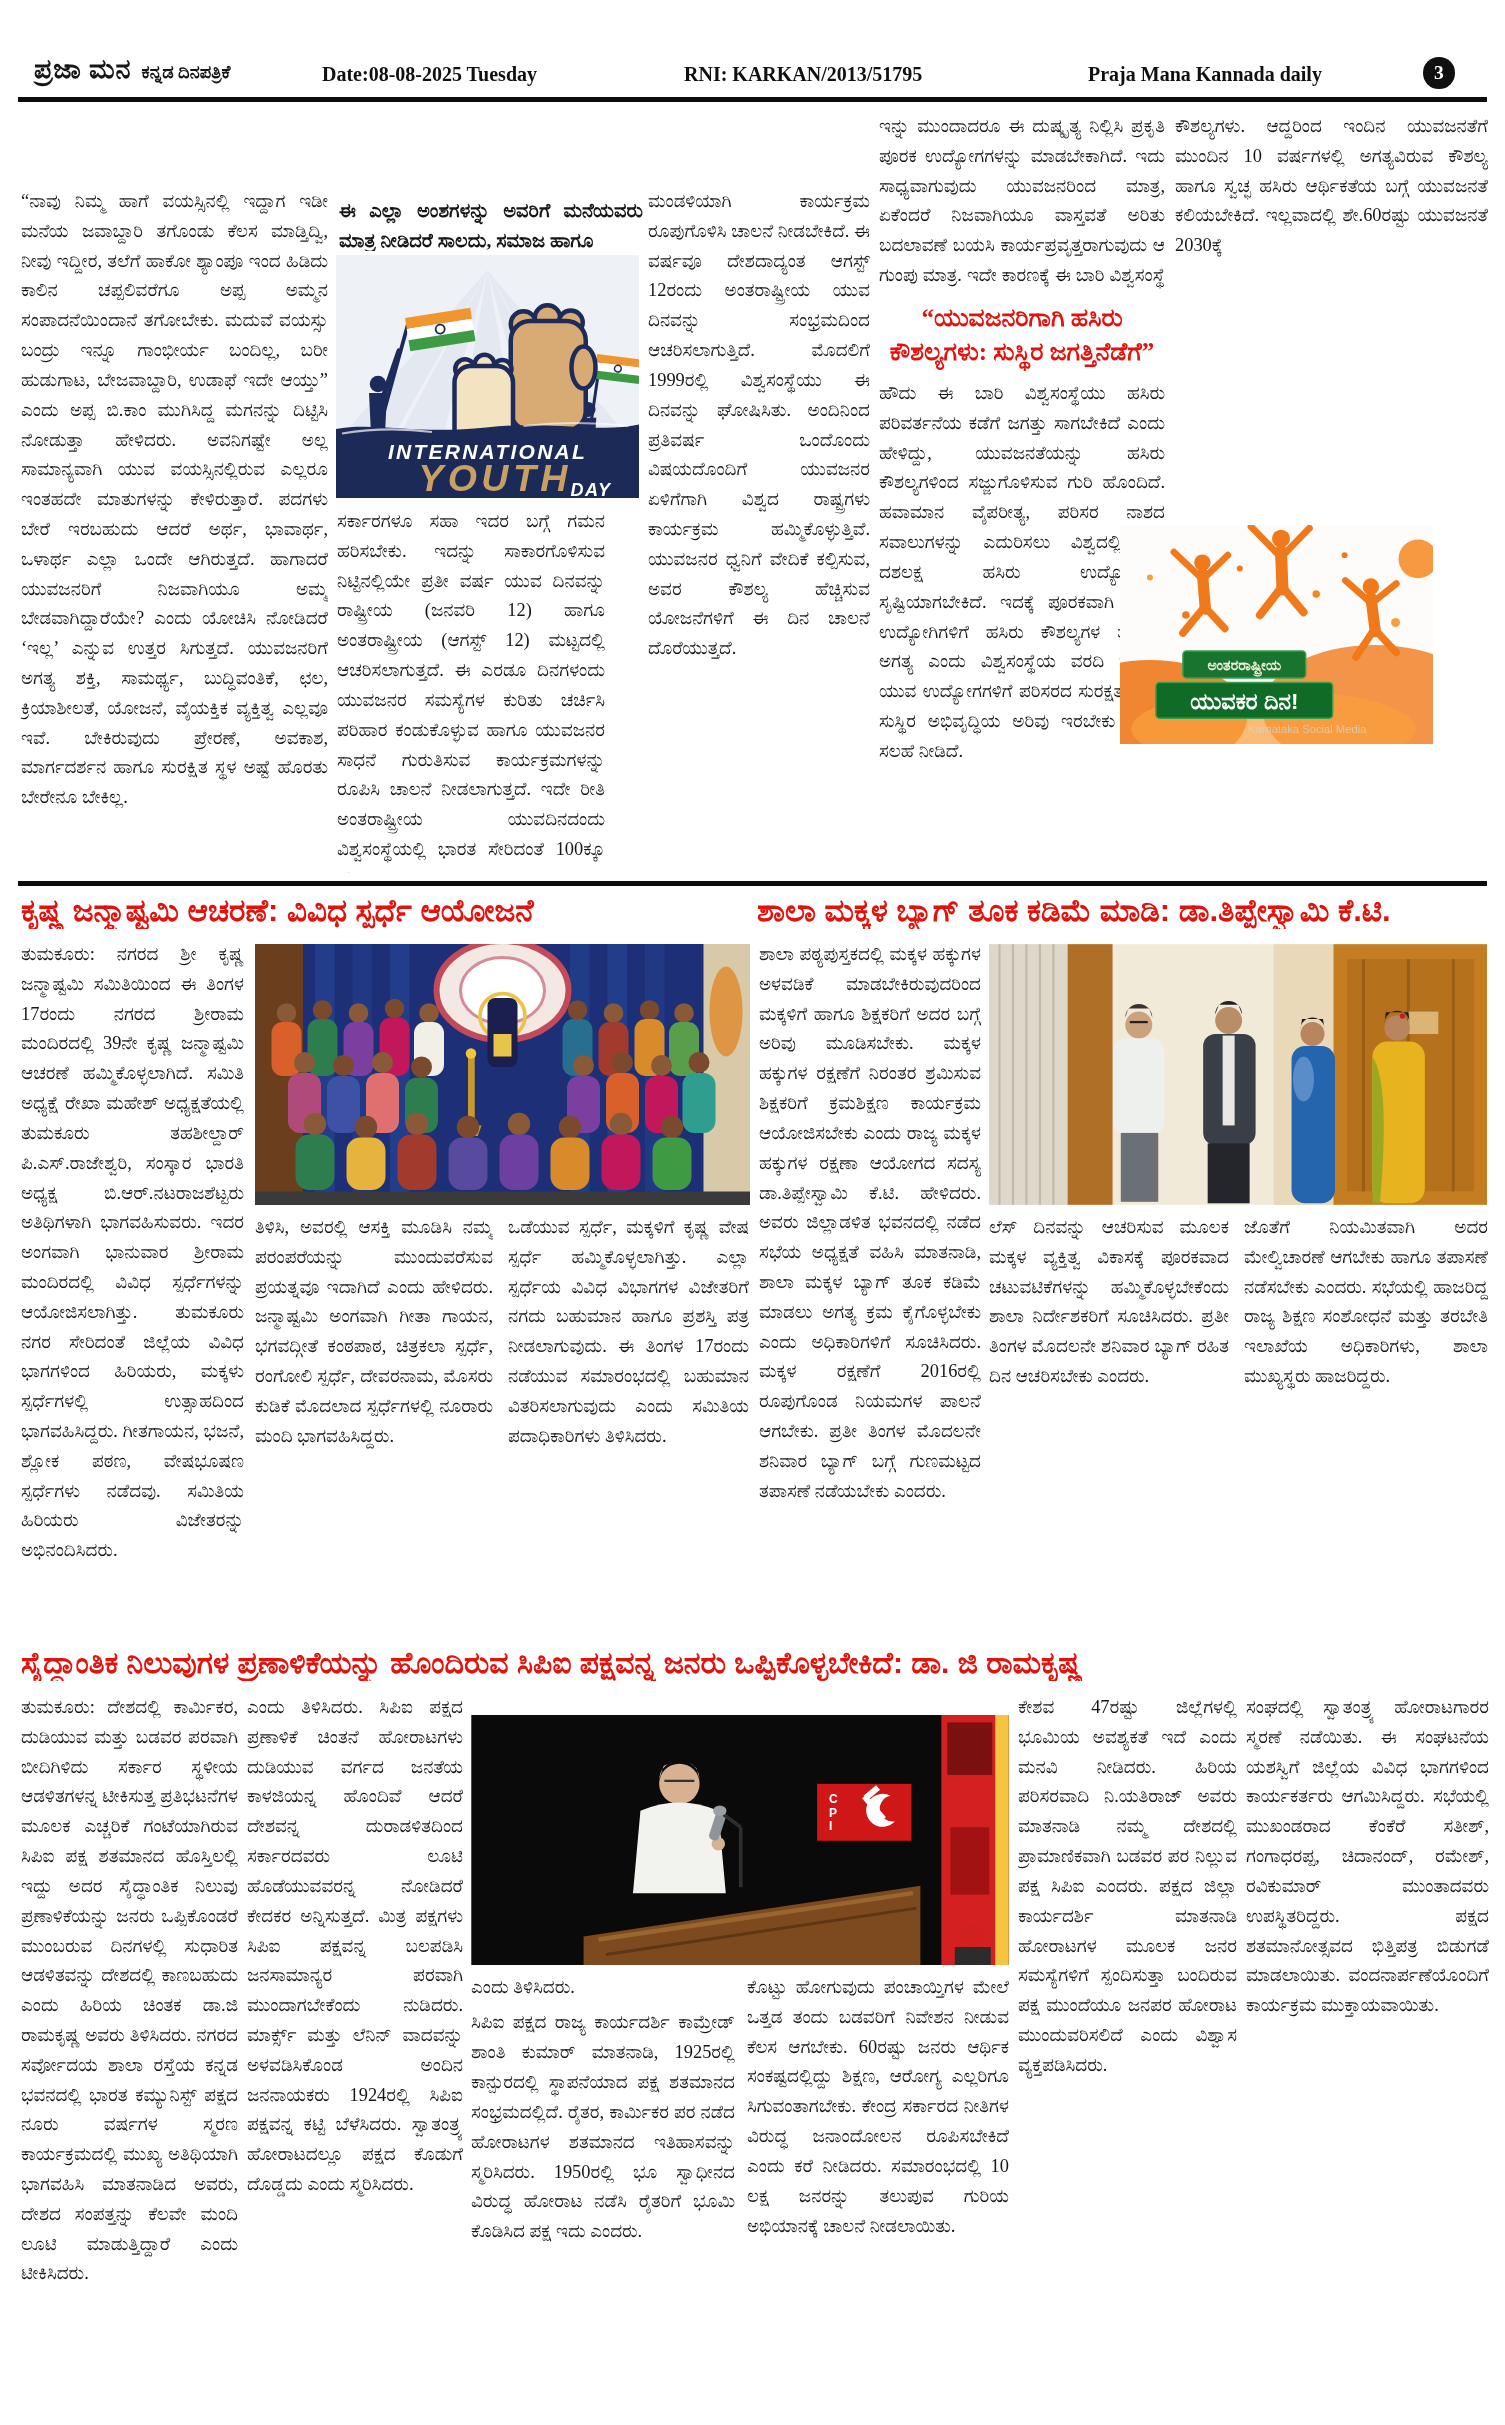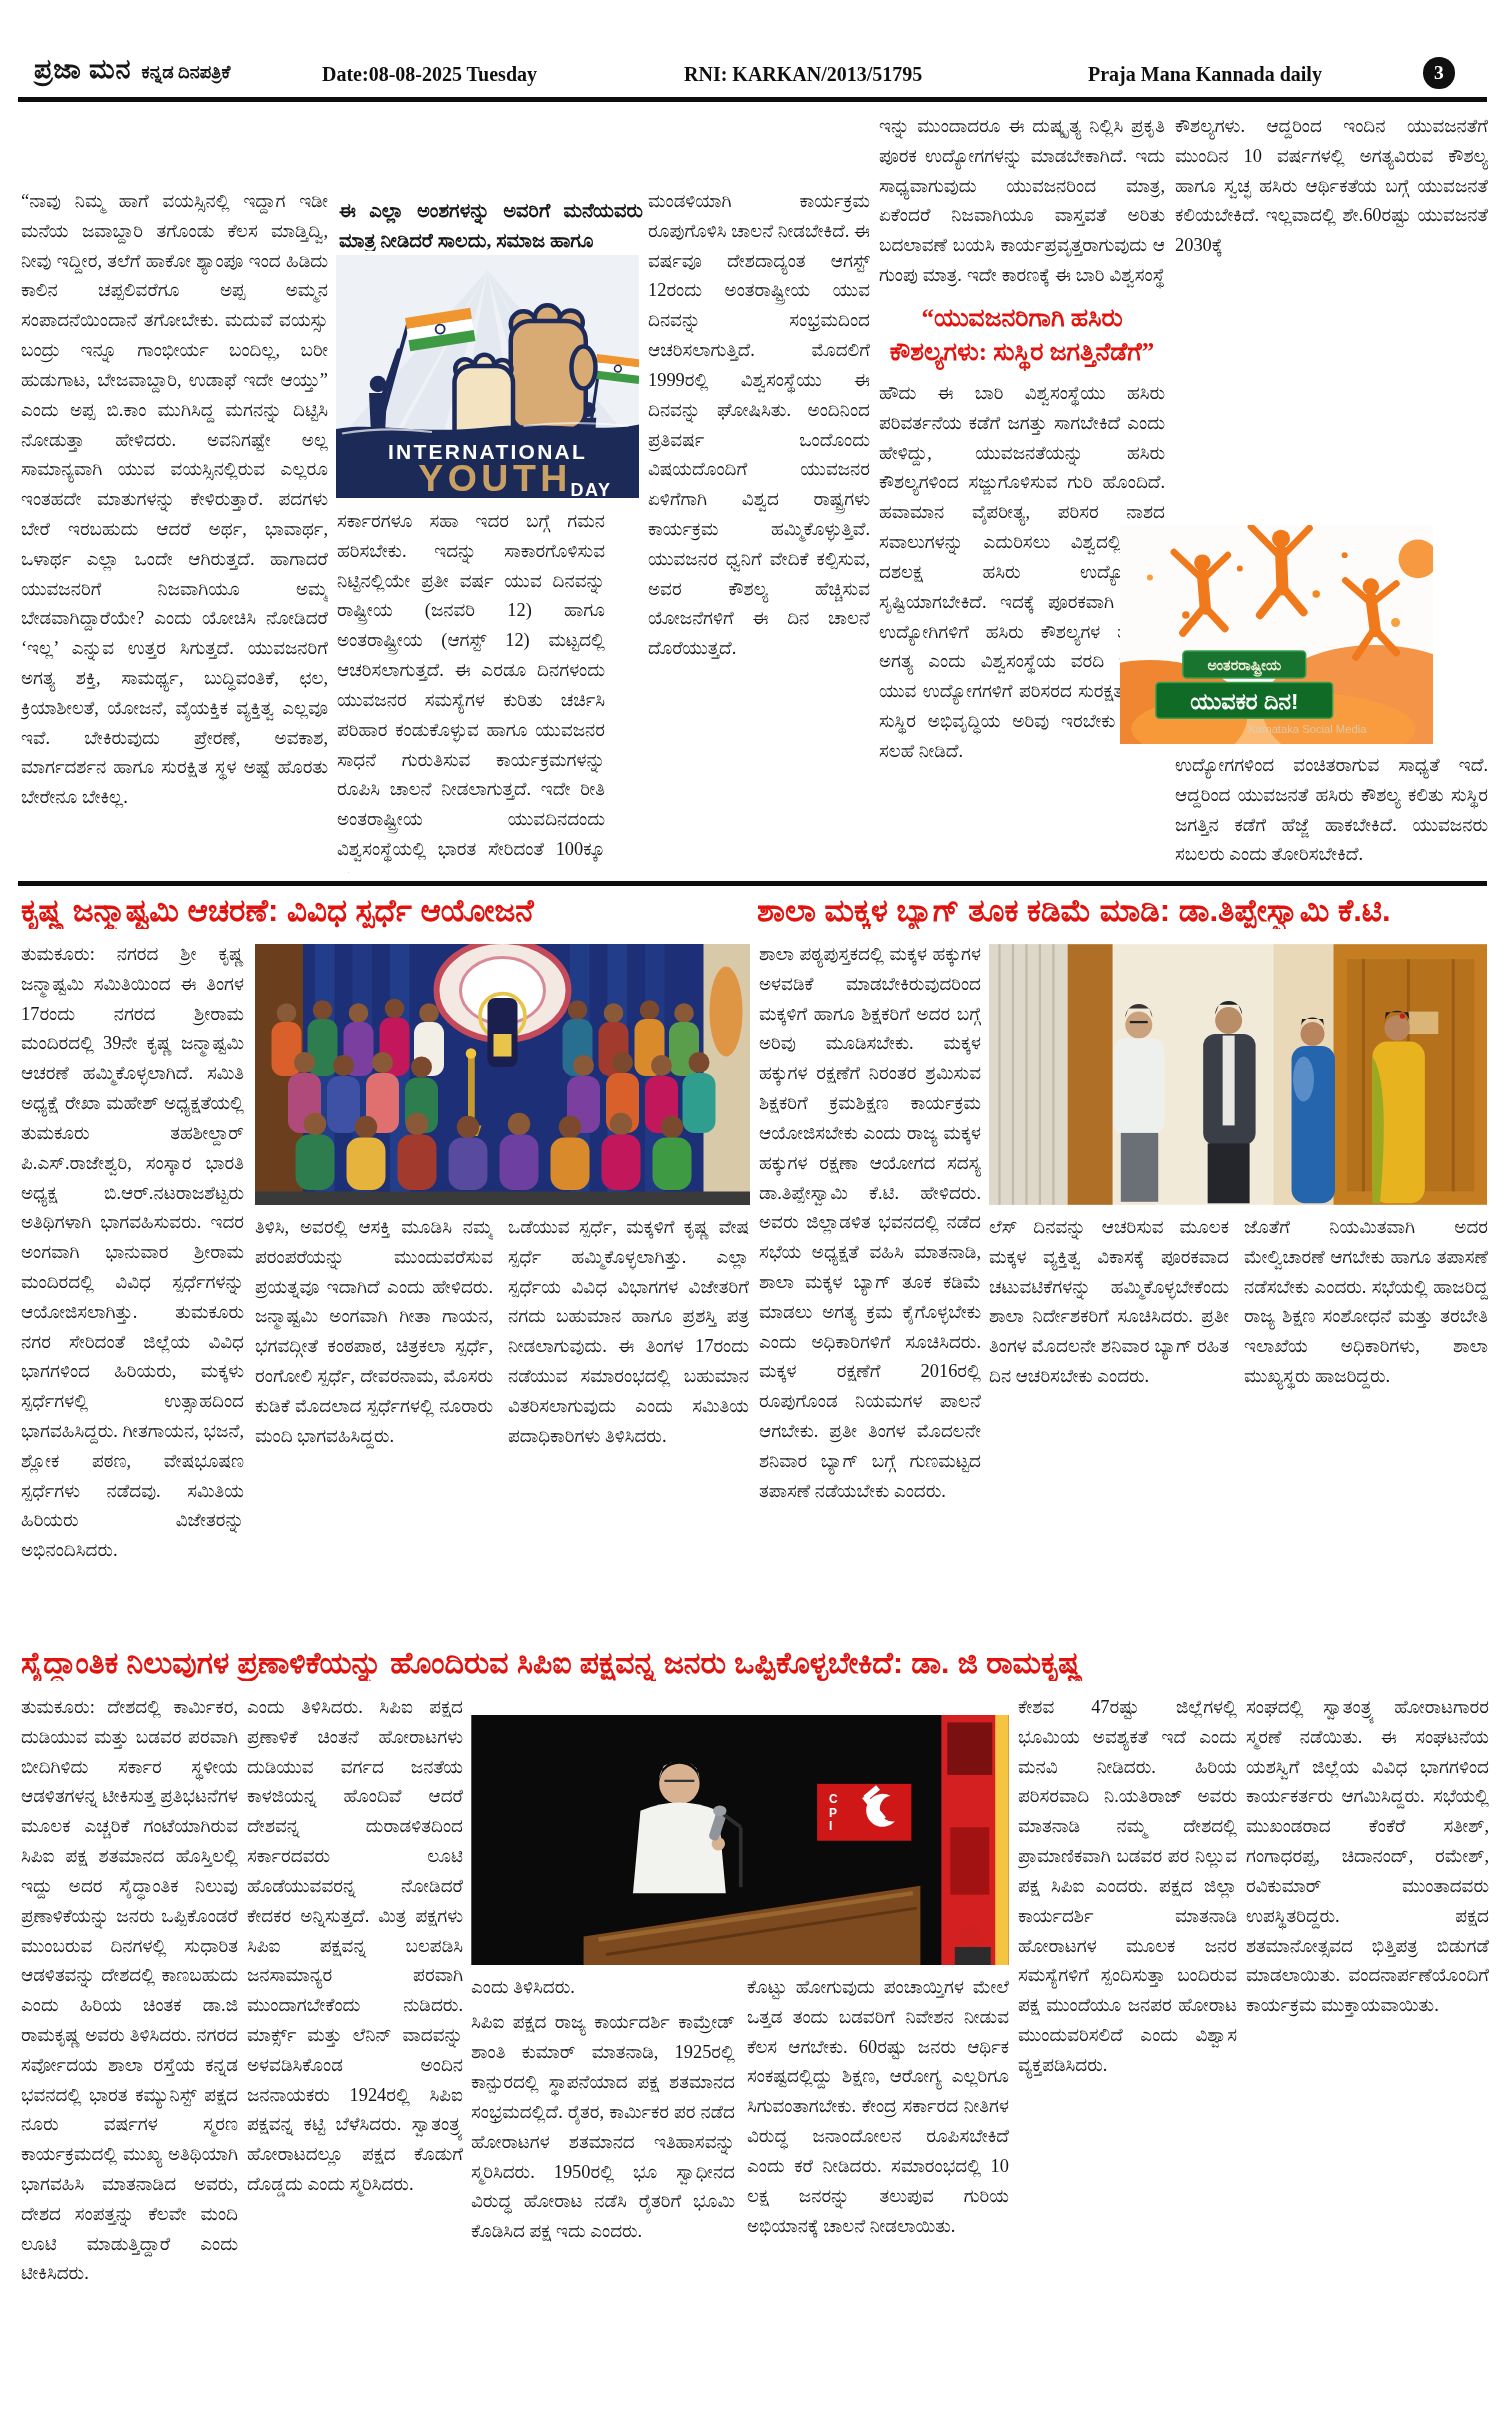--- a/index.html
+++ b/index.html
@@ -41,21 +41,21 @@
   <div class="abs mast" style="left:322px;top:63px;">Date:08-08-2025 Tuesday</div>
   <div class="abs mast" style="left:684px;top:63px;">RNI: KARKAN/2013/51795</div>
   <div class="abs mast" style="left:1088px;top:63px;">Praja Mana Kannada daily</div>
   <div class="abs pagecircle" style="left:1423px;top:57px;">3</div>
   <div class="abs rule" style="left:18px;top:97px;width:1469px;height:5.2px;"></div>
 
 
   <div class="abs tcol" style="left:21px;top:187px;width:307px;height:687px;">“ನಾವು ನಿಮ್ಮ ಹಾಗೆ ವಯಸ್ಸಿನಲ್ಲಿ ಇದ್ದಾಗ ಇಡೀ ಮನೆಯ ಜವಾಬ್ದಾರಿ ತಗೊಂಡು ಕೆಲಸ ಮಾಡ್ತಿದ್ವಿ, ನೀವು ಇದ್ದೀರ, ತಲೆಗೆ ಹಾಕೋ ಶ್ಯಾಂಪೂ ಇಂದ ಹಿಡಿದು ಕಾಲಿನ ಚಪ್ಪಲಿವರೆಗೂ ಅಪ್ಪ ಅಮ್ಮನ ಸಂಪಾದನೆಯಿಂದಾನೆ ತಗೋಬೇಕು. ಮದುವೆ ವಯಸ್ಸು ಬಂದ್ರು ಇನ್ನೂ ಗಾಂಭೀರ್ಯ ಬಂದಿಲ್ಲ, ಬರೀ ಹುಡುಗಾಟ, ಬೇಜವಾಬ್ದಾರಿ, ಉಡಾಫೆ ಇದೇ ಆಯ್ತು” ಎಂದು ಅಪ್ಪ ಬಿ.ಕಾಂ ಮುಗಿಸಿದ್ದ ಮಗನನ್ನು ದಿಟ್ಟಿಸಿ ನೋಡುತ್ತಾ ಹೇಳಿದರು. ಅವನಿಗಷ್ಟೇ ಅಲ್ಲ ಸಾಮಾನ್ಯವಾಗಿ ಯುವ ವಯಸ್ಸಿನಲ್ಲಿರುವ ಎಲ್ಲರೂ ಇಂತಹದೇ ಮಾತುಗಳನ್ನು ಕೇಳಿರುತ್ತಾರೆ. ಪದಗಳು ಬೇರೆ ಇರಬಹುದು ಆದರೆ ಅರ್ಥ, ಭಾವಾರ್ಥ, ಒಳಾರ್ಥ ಎಲ್ಲಾ ಒಂದೇ ಆಗಿರುತ್ತದೆ. ಹಾಗಾದರೆ ಯುವಜನರಿಗೆ ನಿಜವಾಗಿಯೂ ಅಮ್ಮ ಬೇಡವಾಗಿದ್ದಾರೆಯೇ? ಎಂದು ಯೋಚಿಸಿ ನೋಡಿದರೆ ‘ಇಲ್ಲ’ ಎನ್ನುವ ಉತ್ತರ ಸಿಗುತ್ತದೆ. ಯುವಜನರಿಗೆ ಅಗತ್ಯ ಶಕ್ತಿ, ಸಾಮರ್ಥ್ಯ, ಬುದ್ಧಿವಂತಿಕೆ, ಛಲ, ಕ್ರಿಯಾಶೀಲತೆ, ಯೋಜನೆ, ವೈಯಕ್ತಿಕ ವ್ಯಕ್ತಿತ್ವ ಎಲ್ಲವೂ ಇವೆ. ಬೇಕಿರುವುದು ಪ್ರೇರಣೆ, ಅವಕಾಶ, ಮಾರ್ಗದರ್ಶನ ಹಾಗೂ ಸುರಕ್ಷಿತ ಸ್ಥಳ ಅಷ್ಟೆ ಹೊರತು ಬೇರೇನೂ ಬೇಕಿಲ್ಲ.</div>
   <div class="abs intro" style="left:339px;top:196px;width:304px;height:55px;">ಈ ಎಲ್ಲಾ ಅಂಶಗಳನ್ನು ಅವರಿಗೆ ಮನೆಯವರು ಮಾತ್ರ ನೀಡಿದರೆ ಸಾಲದು, ಸಮಾಜ ಹಾಗೂ</div>
 
-  <div class="abs" style="left:336px;top:255px;">
+  <div class="abs" style="left:336px;top:255px;font-style:italic;">
     <svg width="303" height="243" viewBox="0 0 404 324">
       <rect width="404" height="324" fill="#eef1f6"></rect>
       <g fill="#dde3ee" opacity="0.6">
         <path d="M202 20 L150 324 L254 324 Z"></path>
         <path d="M202 20 L40 324 L120 324 Z"></path>
         <path d="M202 20 L284 324 L364 324 Z"></path>
         <path d="M202 20 L0 250 L0 324 L30 324 Z"></path>
         <path d="M202 20 L374 324 L404 324 L404 260 Z"></path>
       </g>
 
@@ -164,21 +164,20 @@
       <g>
         <rect x="84" y="168" width="164" height="36" rx="5" fill="#18742e" stroke="#37a04d" stroke-width="2"></rect>
         <text x="166" y="193" text-anchor="middle" fill="#f2efda" font-family="Liberation Sans,sans-serif" font-size="19" font-weight="bold">ಅಂತರರಾಷ್ಟ್ರೀಯ</text>
         <rect x="48" y="210" width="236" height="48" rx="5" fill="#0f6b25" stroke="#37a04d" stroke-width="2"></rect>
         <text x="166" y="245" text-anchor="middle" fill="#ffffff" font-family="Liberation Sans,sans-serif" font-size="30" font-weight="bold">ಯುವಕರ ದಿನ!</text>
         <text x="250" y="278" text-anchor="middle" fill="#d8d2c2" font-family="Liberation Sans,sans-serif" font-size="15" opacity="0.8">Karnataka Social Media</text>
       </g>
     </svg>
   </div>
 
-  <div class="abs tcol" style="left:1175px;top:751px;width:313px;height:123px;">ಉದ್ಯೋಗಗಳಿಂದ ವಂಚಿತರಾಗುವ ಸಾಧ್ಯತೆ ಇದೆ. ಆದ್ದರಿಂದ ಯುವಜನತೆ ಹಸಿರು ಕೌಶಲ್ಯ ಕಲಿತು ಸುಸ್ಥಿರ ಜಗತ್ತಿನ ಕಡೆಗೆ ಹೆಜ್ಜೆ ಹಾಕಬೇಕಿದೆ. ಯುವಜನರು ಸಬಲರು ಎಂದು ತೋರಿಸಬೇಕಿದೆ.</div>
 
   <div class="abs rule" style="left:18px;top:881px;width:1469px;height:5.2px;"></div>
 
   <div class="abs h2" style="left:21px;top:893px;width:726px;">ಕೃಷ್ಣ ಜನ್ಮಾಷ್ಟಮಿ ಆಚರಣೆ: ವಿವಿಧ ಸ್ಪರ್ಧೆ ಆಯೋಜನೆ</div>
   <div class="abs tcol" style="left:21px;top:940px;width:223px;height:687px;">ತುಮಕೂರು: ನಗರದ ಶ್ರೀ ಕೃಷ್ಣ ಜನ್ಮಾಷ್ಟಮಿ ಸಮಿತಿಯಿಂದ ಈ ತಿಂಗಳ 17ರಂದು ನಗರದ ಶ್ರೀರಾಮ ಮಂದಿರದಲ್ಲಿ 39ನೇ ಕೃಷ್ಣ ಜನ್ಮಾಷ್ಟಮಿ ಆಚರಣೆ ಹಮ್ಮಿಕೊಳ್ಳಲಾಗಿದೆ. ಸಮಿತಿ ಅಧ್ಯಕ್ಷೆ ರೇಖಾ ಮಹೇಶ್ ಅಧ್ಯಕ್ಷತೆಯಲ್ಲಿ ತುಮಕೂರು ತಹಶೀಲ್ದಾರ್ ಪಿ.ಎಸ್.ರಾಜೇಶ್ವರಿ, ಸಂಸ್ಕಾರ ಭಾರತಿ ಅಧ್ಯಕ್ಷ ಬಿ.ಆರ್.ನಟರಾಜಶೆಟ್ಟರು ಅತಿಥಿಗಳಾಗಿ ಭಾಗವಹಿಸುವರು. ಇದರ ಅಂಗವಾಗಿ ಭಾನುವಾರ ಶ್ರೀರಾಮ ಮಂದಿರದಲ್ಲಿ ವಿವಿಧ ಸ್ಪರ್ಧೆಗಳನ್ನು ಆಯೋಜಿಸಲಾಗಿತ್ತು. ತುಮಕೂರು ನಗರ ಸೇರಿದಂತೆ ಜಿಲ್ಲೆಯ ವಿವಿಧ ಭಾಗಗಳಿಂದ ಹಿರಿಯರು, ಮಕ್ಕಳು ಸ್ಪರ್ಧೆಗಳಲ್ಲಿ ಉತ್ಸಾಹದಿಂದ ಭಾಗವಹಿಸಿದ್ದರು. ಗೀತಗಾಯನ, ಭಜನೆ, ಶ್ಲೋಕ ಪಠಣ, ವೇಷಭೂಷಣ ಸ್ಪರ್ಧೆಗಳು ನಡೆದವು. ಸಮಿತಿಯ ಹಿರಿಯರು ವಿಜೇತರನ್ನು ಅಭಿನಂದಿಸಿದರು.</div>
 
   <div class="abs" style="left:255px;top:944px;">
     <svg width="495" height="261" viewBox="0 0 660 348">
       <rect width="660" height="348" fill="#1d2f77"></rect>
       <g fill="#24418f">

